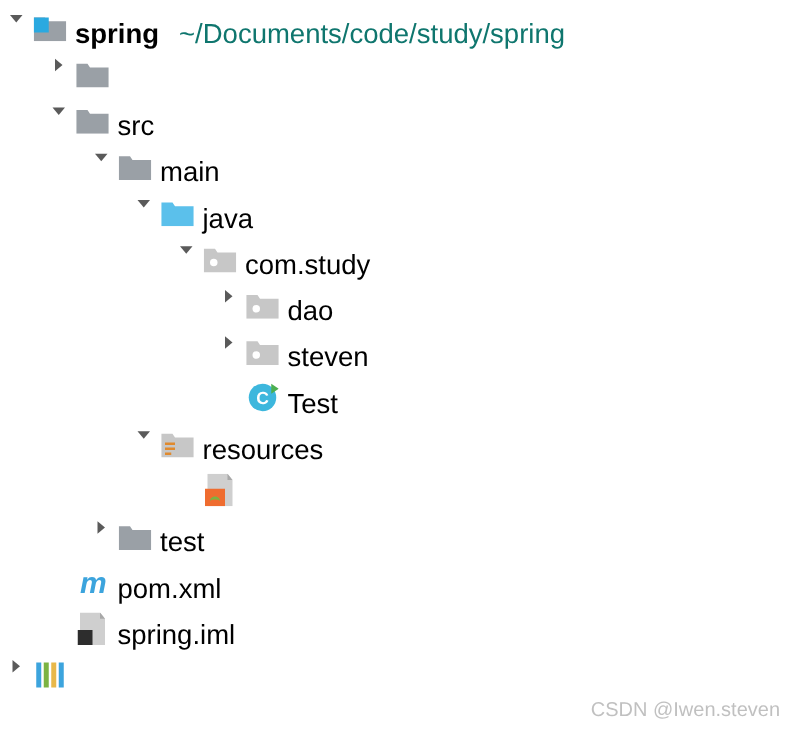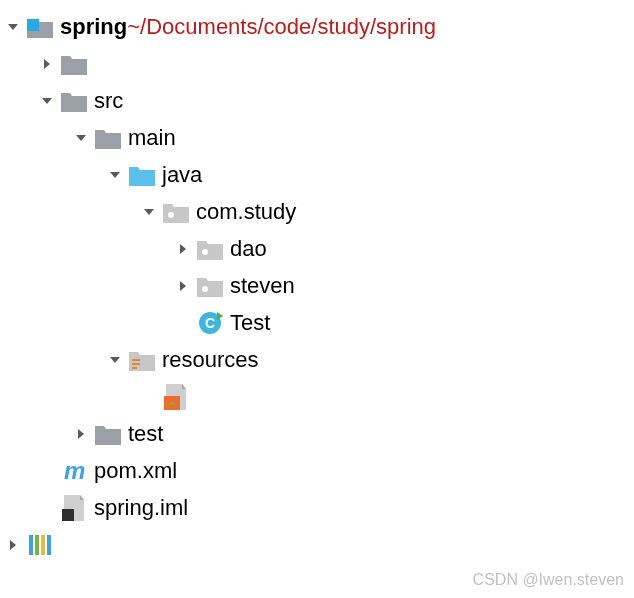--- a/index.html
+++ b/index.html
@@ -8,21 +8,21 @@
       font-size: 22px;
       color: #000;
       background: #fff;
       width: 634px;
       height: 598px;
       padding: 8px 0 0 0;
       position: relative;
     }
     .row {
       display: flex;
-      align-items: center;
+      align-items: flex-start;
       height: 37px;
       line-height: 37px;
       white-space: nowrap;
     }
     .chevron {
       width: 14px;
       height: 14px;
       display: inline-flex;
       align-items: center;
       justify-content: center;
@@ -35,25 +35,25 @@
       width: 28px;
       height: 28px;
       display: inline-flex;
       align-items: center;
       justify-content: center;
       margin-right: 6px;
       flex-shrink: 0;
     }
     .label { }
     .label.bold { font-weight: 700; }
-    .path { color: #b91c1c; margin-left: 0; }
+    .path { color: #0f766e; margin-left: 16px; }
     .watermark {
       position: absolute;
       right: 10px;
-      bottom: 9px;
+      bottom: 20px;
       color: rgba(140,140,140,0.55);
       font-size: 16px;
     }
   </style>
 </head>
 <body>
 
 <div class="row">
   <span class="indent" style="width:6px"></span>
   <span class="chevron">

